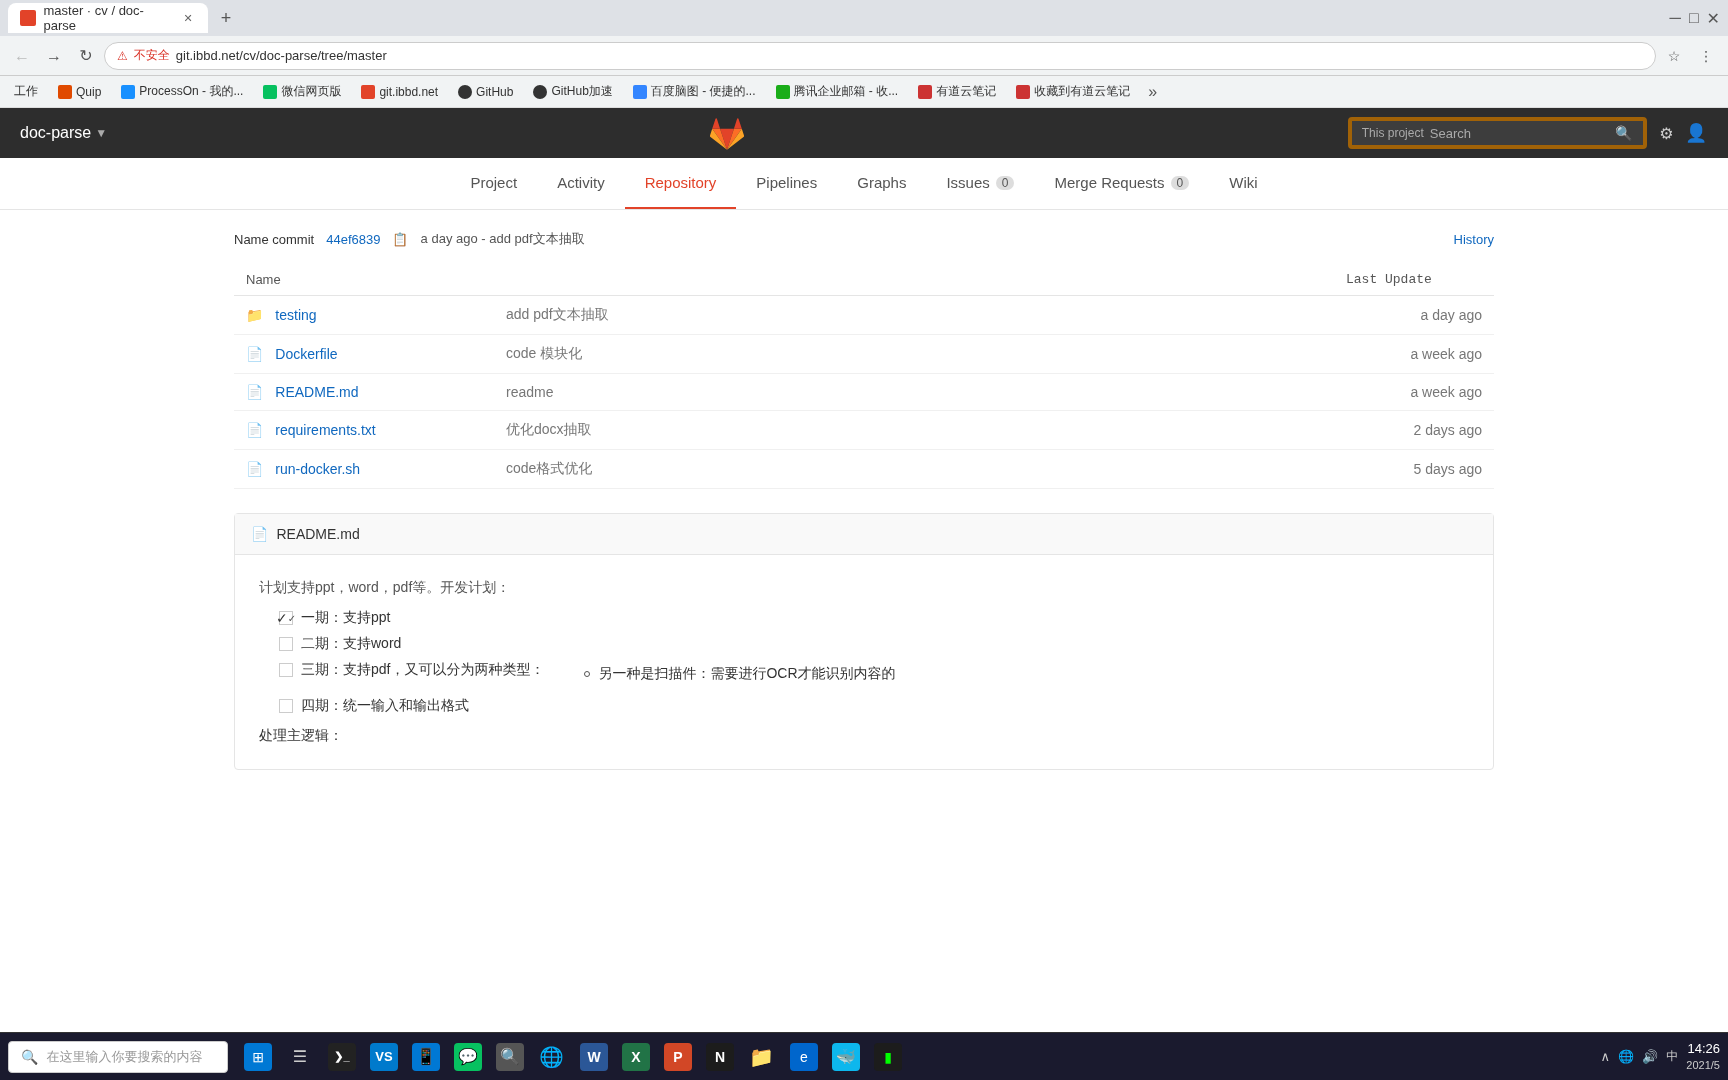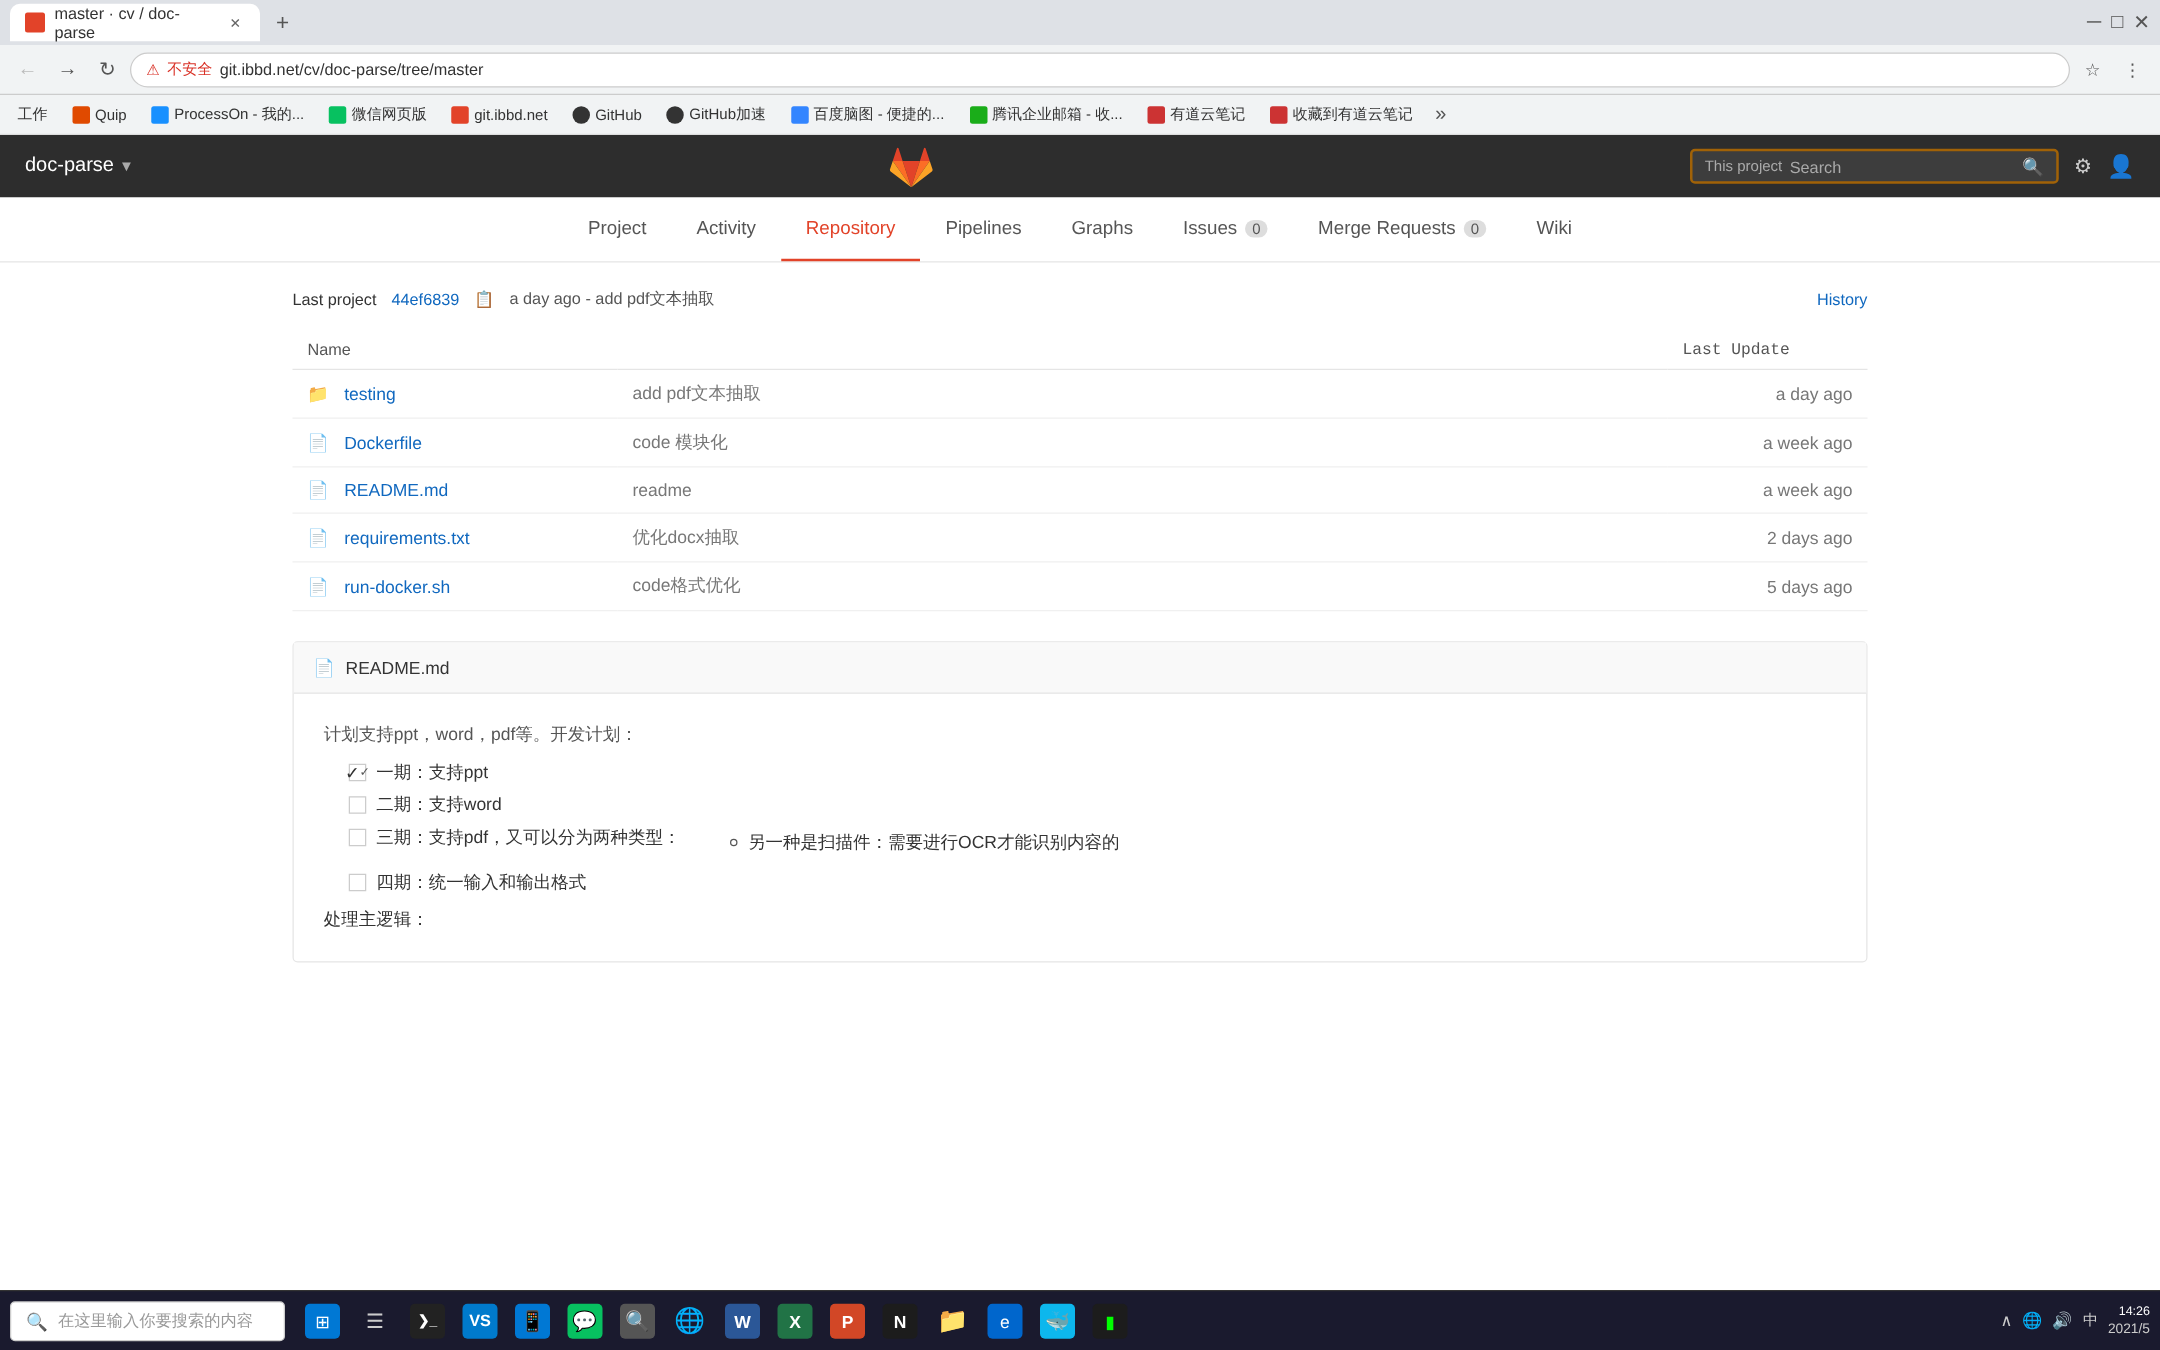--- a/index.html
+++ b/index.html
@@ -27,21 +27,21 @@
 
     
     .gitlab-page { background: #fff; min-height: calc(1080px - 110px); }
 
     .gitlab-header { background: #2d2d2d; height: 50px; display: flex; align-items: center; justify-content: space-between; padding: 16px 20px; }
     .header-left { display: flex; align-items: center; gap: 8px; }
     .project-name { color: #fff; font-size: 16px; font-weight: 500; display: flex; align-items: center; gap: 4px; cursor: pointer; }
     .header-center { display: flex; align-items: center; }
     .gitlab-logo { width: 36px; height: 36px; }
     .header-right { display: flex; align-items: center; gap: 12px; }
-    .search-box { display: flex; align-items: center; background: #3d3d3d; border: 2px solid #a16207; border-radius: 4px; padding: 4px 10px; gap: 6px; }
+    .search-box { display: flex; align-items: center; background: #3d3d3d; border: 4px solid #a16207; border-radius: 4px; padding: 4px 10px; gap: 6px; }
     .search-box input { background: transparent; border: none; outline: none; color: #ccc; font-size: 13px; width: 180px; }
     .search-box input::placeholder { color: #aaa; }
     .header-icon-btn { color: #ccc; cursor: pointer; font-size: 16px; }
 
     .nav-tabs { display: flex; align-items: center; justify-content: center; border-bottom: 1px solid #e5e5e5; padding: 0; background: #fff; }
     .nav-tab { padding: 16px 20px; font-size: 15px; color: #555; cursor: pointer; border-bottom: 2px solid transparent; text-decoration: none; display: flex; align-items: center; gap: 6px; }
     .nav-tab.active { color: #e24329; border-bottom-color: #e24329; font-weight: 500; }
     .tab-badge { background: #ddd; color: #555; border-radius: 10px; padding: 0 6px; font-size: 12px; }
 
     .repo-content { max-width: 1300px; margin: 0 auto; padding: 20px; }
@@ -224,21 +224,21 @@
       <span class="tab-badge">0</span>
     </div>
     <div class="nav-tab">
       <span>Wiki</span>
     </div>
   </div>
 
   <div class="repo-content">
 
     <div class="repo-header">
-      <span style="color:#333;">Last project</span>
+      <span style="color:#333;">Name commit</span>
       <a class="commit-hash">44ef6839</a>
       <span style="color:#888;cursor:pointer;font-size:13px;">📋</span>
       <span style="color:#555;">a day ago - add pdf文本抽取</span>
       <a class="history-link">History</a>
     </div>
 
     <table class="repo-table">
       <thead>
         <tr>
           <th class="col-name">Name</th>
@@ -385,17 +385,17 @@
     </div>
   </div>
   <div class="taskbar-right">
     <div class="sys-icons">
       <span>∧</span>
       <span>🌐</span>
       <span>🔊</span>
       <span style="font-size:12px;">中</span>
     </div>
     <div class="taskbar-time">
-      <div style="color:#fff;font-size:10px;">14:26</div>
+      <div style="color:#fff;font-size:13px;">14:26</div>
       <div style="color:#ccc;font-size:11px;">2021/5</div>
     </div>
   </div>
 </div>
 
 </body></html>

